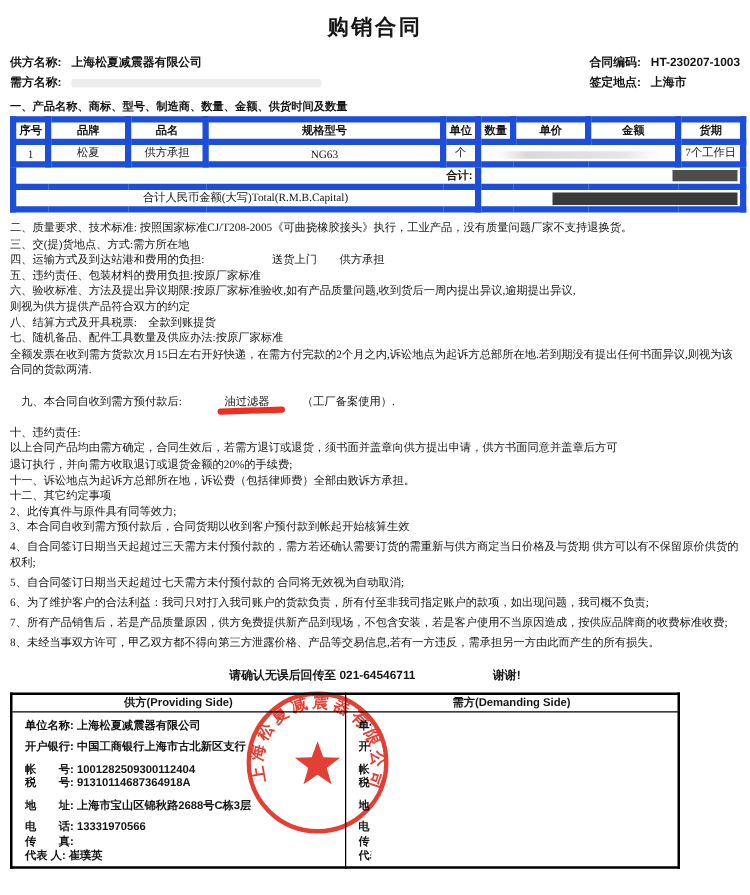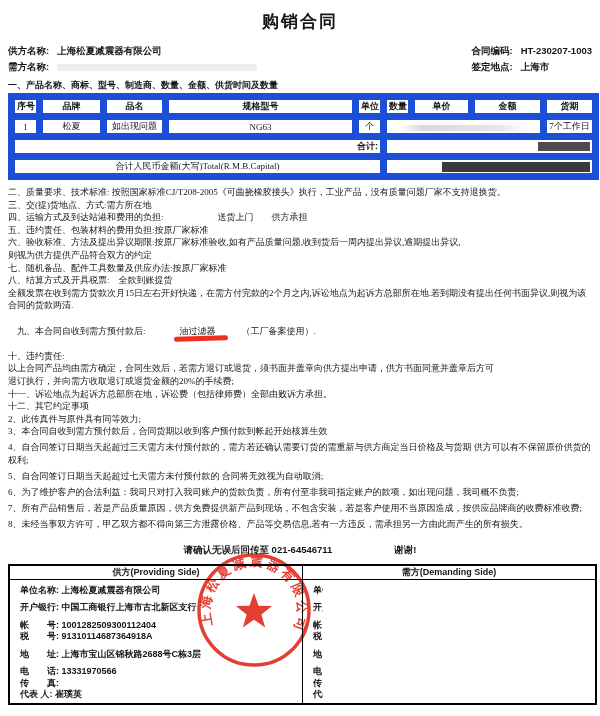--- a/index.html
+++ b/index.html
@@ -13,41 +13,41 @@
   .hdr { display:flex; justify-content:space-between; font-size:9.5px; font-weight:bold;
          font-family:"Liberation Sans","DejaVu Sans",sans-serif; }
   .hrow { line-height:16px; white-space:pre; }
   .hlabel { margin-right:8px; }
   .smear { display:inline-block; width:200px; height:7px; background:#ededed; border-radius:2px; vertical-align:middle; }
 
   .sec-heading { font-family:"Liberation Sans","DejaVu Sans",sans-serif; font-weight:bold;
                  font-size:9px; margin:4px 0 1px 0; }
 
   table.items { border-collapse:collapse; width:584px; table-layout:fixed; font-size:9px; text-align:center; }
-  table.items th, table.items td { border:7px solid #1d4ed8; padding:0 2px; height:13px; overflow:hidden; white-space:nowrap; }
+  table.items th, table.items td { border:5px solid #1d4ed8; padding:0 2px; height:13px; overflow:hidden; white-space:nowrap; }
   table.items th { font-family:"Liberation Sans","DejaVu Sans",sans-serif; font-weight:bold; }
   td.right { text-align:right; font-family:"Liberation Sans","DejaVu Sans",sans-serif; font-weight:bold; }
   .smudge-light { height:6px; width:85%; margin:2px auto 0;
                   background:linear-gradient(90deg, rgba(130,130,130,0) 0%, rgba(130,130,130,.30) 18%, rgba(130,130,130,.20) 78%, rgba(130,130,130,0) 100%); }
   .redact-sm { height:9px; width:52px; margin-left:auto; background:#2e2e2e; opacity:.85; }
   .redact-lg { height:10px; width:148px; margin-left:auto; background:#1f1f1f; opacity:.88; }
 
   #terms-a { margin-top:6px; }
   .term { font-size:9px; line-height:12.6px; white-space:pre-wrap; }
   .term.gap { margin-top:3.5px; }
 
   .hl { position:relative; display:inline-block; margin:0 26px 0 34px; }
   .red-underline { position:absolute; left:-6px; right:-12px; bottom:-4px; height:5px;
                    background:#ed1c0e; border-radius:3px; transform:rotate(-2deg); opacity:.92; }
 
   .confirm { margin:13px 0 7px; text-align:center; font-size:9.5px; font-weight:bold;
              font-family:"Liberation Sans","DejaVu Sans",sans-serif; }
   .thanks { margin-left:62px; }
 
-  table.parties { border-collapse:collapse; width:589px; table-layout:fixed; border:2px solid #000;padding-left:16px; }
+  table.parties { border-collapse:collapse; width:536px; table-layout:fixed; border:2px solid #000;padding-left:16px; }
   table.parties td { border:1px solid #000; }
   td.phead { font-family:"Liberation Sans","DejaVu Sans",sans-serif; font-weight:bold;
              font-size:9px; text-align:center; height:14px; }
   td.pbody { vertical-align:top; height:118px; padding:5px 0 2px 10px; }
   .prow { font-family:"Liberation Sans","DejaVu Sans",sans-serif; font-weight:bold;
           font-size:9px; line-height:11.5px; white-space:pre; display:flex; }
   .prow.gap { margin-top:6px; }
   .clip { display:inline-block; width:10px; overflow:hidden; white-space:pre; }
 
   .effdate { margin-top:26px; padding-left:80px; font-size:9.5px; font-weight:bold;
@@ -99,21 +99,21 @@
           <th>规格型号</th>
           <th>单位</th>
           <th>数量</th>
           <th>单价</th>
           <th>金额</th>
           <th>货期</th>
         </tr>
       <tr>
         <td>1</td>
         <td>松夏</td>
-        <td>如出现问题</td>
+        <td>供方承担</td>
         <td>NG63</td>
         <td>个</td>
         <td colspan="3">
             <div class="smudge-light"></div>
           </td>
         <td>7个工作日</td>
       </tr>
       <tr>
         <td colspan="5" class="right">合计:</td>
         <td colspan="4">
@@ -129,22 +129,22 @@
     </tbody>
   </table>
 
   <div id="terms-a">
       <div class="term">二、质量要求、技术标准: 按照国家标准CJ/T208-2005《可曲挠橡胶接头》执行，工业产品，没有质量问题厂家不支持退换货。</div>
       <div class="term">三、交(提)货地点、方式:需方所在地</div>
       <div class="term">四、运输方式及到达站港和费用的负担:　　　　　　送货上门　　供方承担</div>
       <div class="term">五、违约责任、包装材料的费用负担:按原厂家标准</div>
       <div class="term">六、验收标准、方法及提出异议期限:按原厂家标准验收,如有产品质量问题,收到货后一周内提出异议,逾期提出异议,</div>
       <div class="term">则视为供方提供产品符合双方的约定</div>
+      <div class="term">八、结算方式及开具税票:　全款到账提货</div>
       <div class="term">七、随机备品、配件工具数量及供应办法:按原厂家标准</div>
-      <div class="term">八、结算方式及开具税票:　全款到账提货</div>
       <div class="term">全额发票在收到需方货款次月15日左右开好快递，在需方付完款的2个月之内,诉讼地点为起诉方总部所在地.若到期没有提出任何书面异议,则视为该合同的货款两清.</div>
     </div>
 
   <div class="term">
     <span>九、本合同自收到需方预付款后:</span><span class="hl"><span>油过滤器</span><span class="red-underline"></span></span><span>（工厂备案使用）.</span>
   </div>
 
   <div id="terms-b">
       <div class="term">十、违约责任:</div>
       <div class="term">以上合同产品均由需方确定，合同生效后，若需方退订或退货，须书面并盖章向供方提出申请，供方书面同意并盖章后方可</div>

